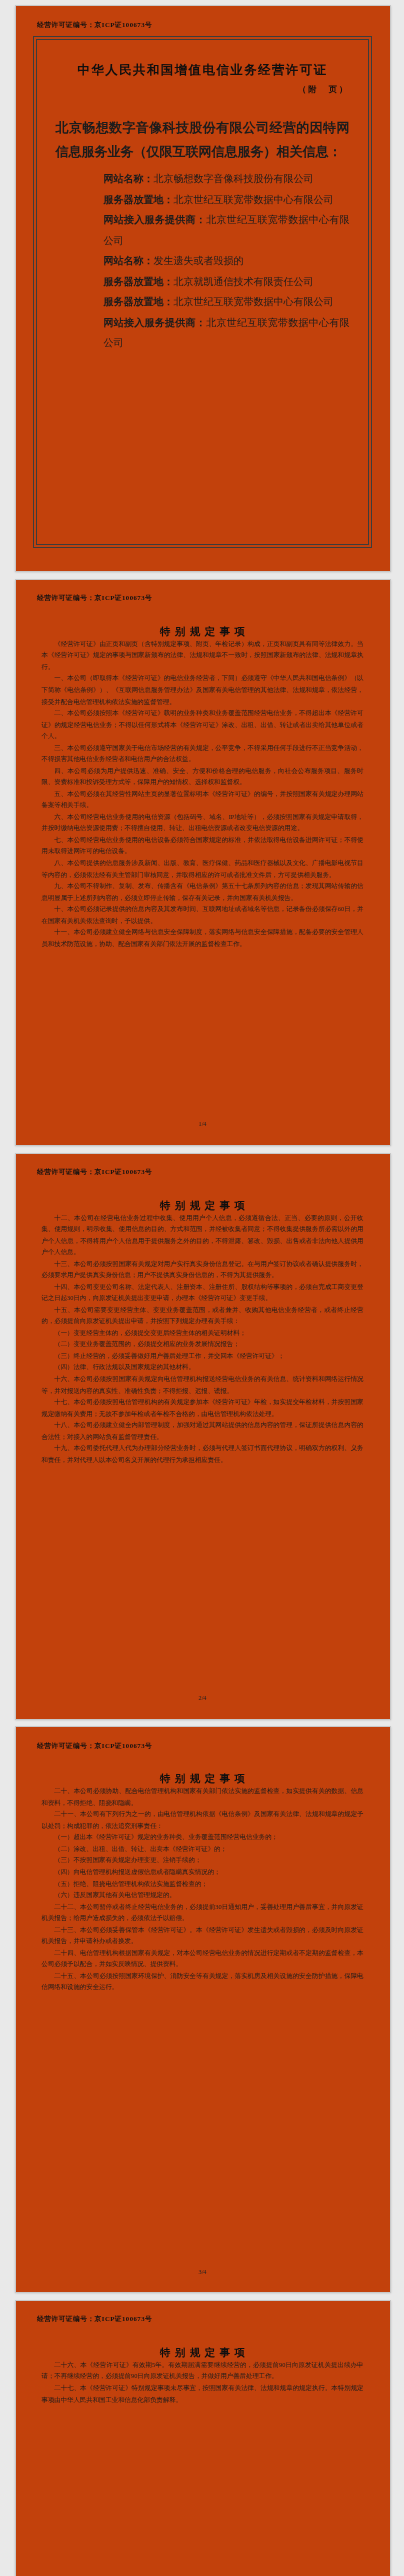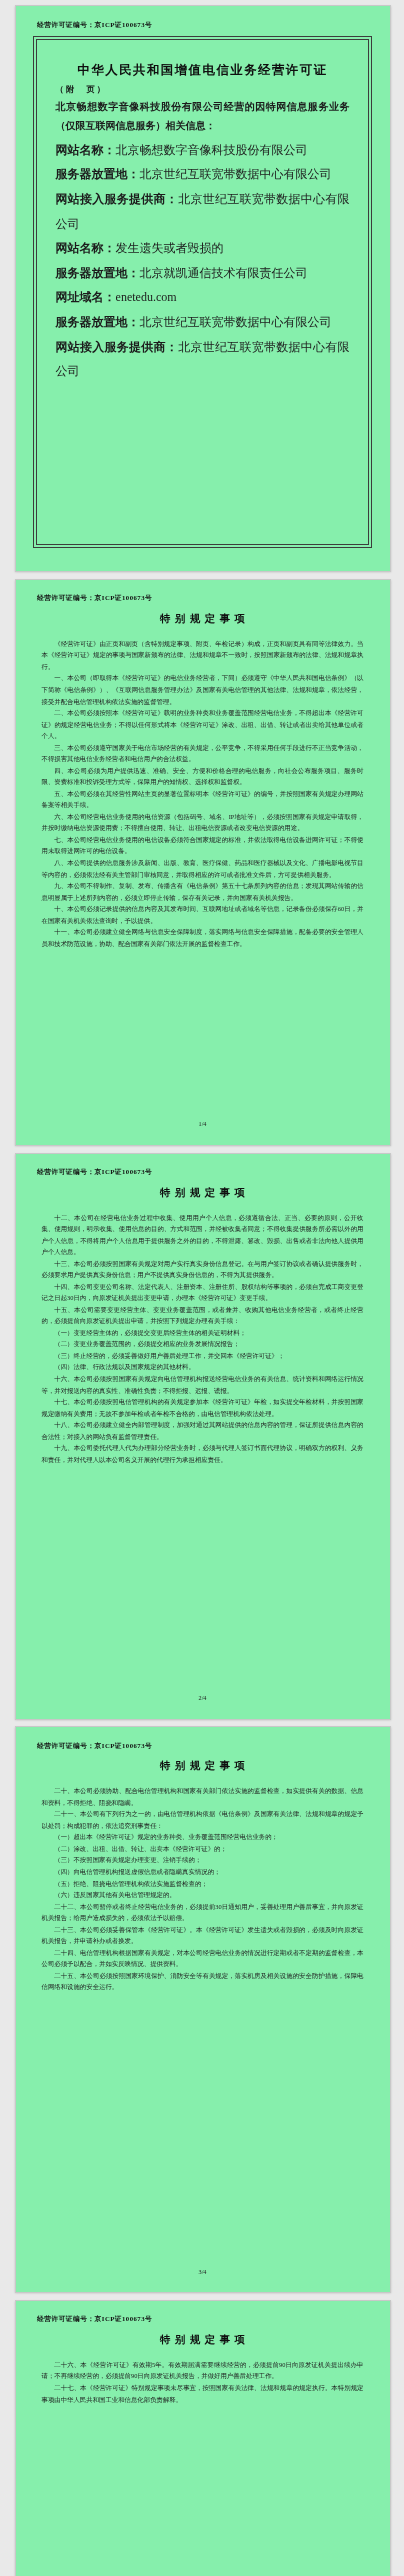--- a/index.html
+++ b/index.html
@@ -14,21 +14,21 @@
     padding:5.2px 0 7.7px;
     display:flex;
     flex-direction:column;
     align-items:center;
     gap:6.7px;
   }
   .page {
     position:relative;
     width:376px;
     height:567px;
-    background:#86efac;
+    background:#c2410c;
     border:0.5px solid #c8c8c8;
     box-shadow:0 0.5px 2.1px rgba(0,0,0,0.18);
   }
   .page-header {
     position:absolute;
     top:14.4px;
     left:21.6px;
     font-size:6.7px;
     font-weight:bold;
     letter-spacing:0.5px;
@@ -48,46 +48,48 @@
   }
   .cert-title {
     text-align:center;
     font-size:12.4px;
     font-weight:bold;
     letter-spacing:1.5px;
     line-height:1.35;
     color:#0f0f0f;
   }
   .cert-subtitle {
-    text-align:left;
+    text-align:right;
     font-size:8.2px;
     font-weight:bold;
     letter-spacing:2.1px;
     margin-top:5.2px;
     color:#0f0f0f;
   }
   .cert-intro {
-    margin-top:2px;
-    font-size:10px;
+    margin-top:22px;
+    font-size:13px;
     line-height:1.9;
     text-align:justify;
     font-weight:bold;
+    font-family:Liberation Mono, monospace;
   }
   .entries { margin-top:3.1px; }
   .entry {
-    font-size:12px;
+    font-size:10px;
     line-height:2.05;
     text-align:justify;
     word-break:break-all;
+    margin-left:48px;
   }
   .entry-label { font-weight:bold; }
   
   .sp-title {
     position:absolute;
-    top:32px;
+    top:45px;
     width:100%;
     text-align:center;
     font-size:10.3px;
     font-weight:bold;
     letter-spacing:4.6px;
     text-indent:4.6px;
     color:#0f0f0f;
   }
   .sp-body {
     position:absolute;
@@ -131,21 +133,20 @@
 
             <p class="entry"><b class="entry-label">网站接入服务提供商：</b><span>北京世纪互联宽带数据中心有限公司</span></p>
 
             <p class="entry"><b class="entry-label">网站名称：</b><span>发生遗失或者毁损的</span></p>
 
 
             <p class="entry"><b class="entry-label">服务器放置地：</b><span>北京就凯通信技术有限责任公司</span></p>
 
 
 
-            <p class="entry"><b class="entry-label">网址域名：</b><span>enetedu.com</span></p>
 
             <p class="entry"><b class="entry-label">服务器放置地：</b><span>北京世纪互联宽带数据中心有限公司</span></p>
 
             <p class="entry"><b class="entry-label">网站接入服务提供商：</b><span>北京世纪互联宽带数据中心有限公司</span></p>
           </div>
       </div>
     </div>
   </section>
 
   <section class="page">

